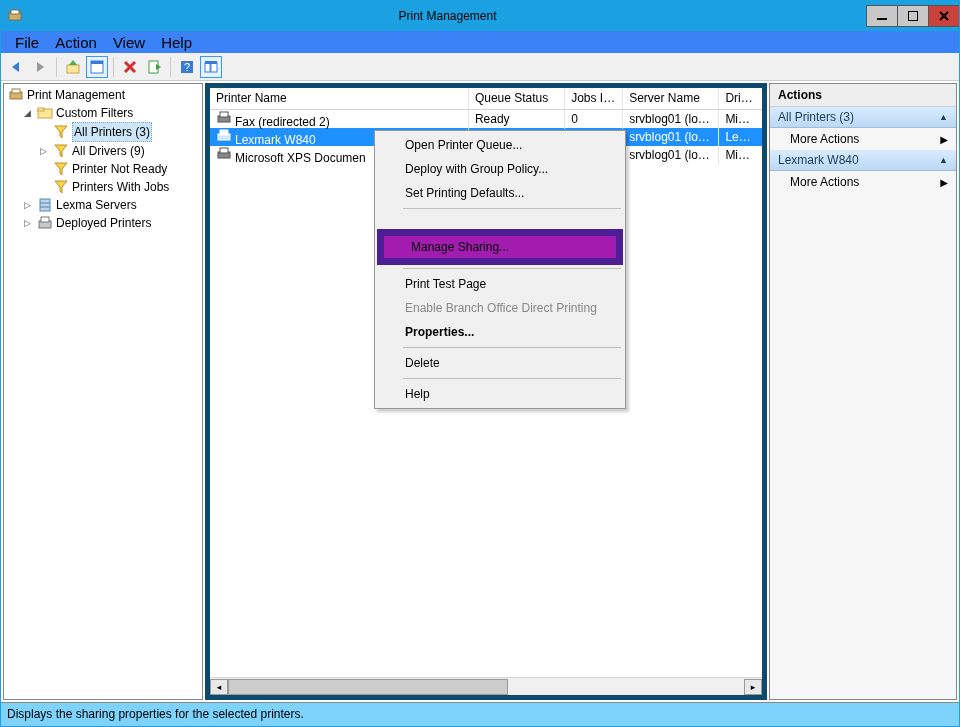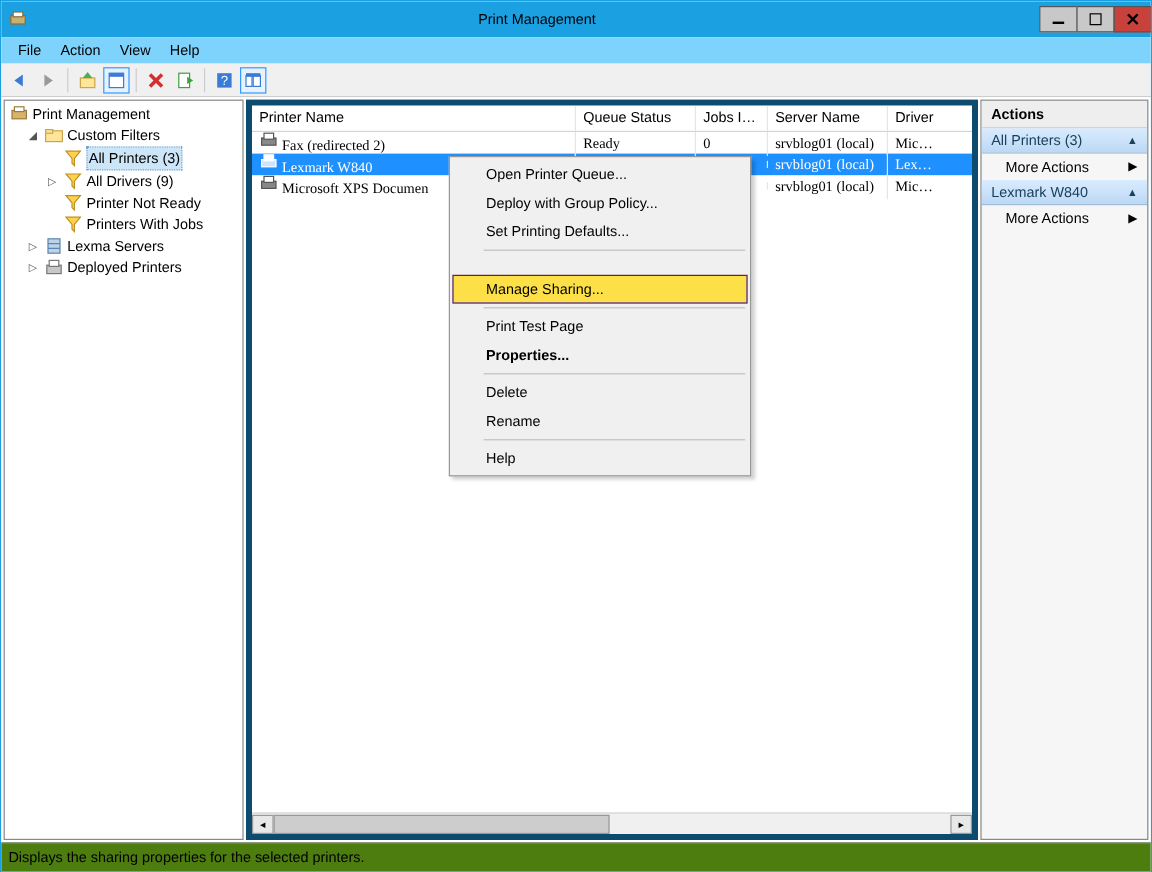--- a/index.html
+++ b/index.html
@@ -39,26 +39,26 @@
     font-family: Arial;
     font-size: 13px;
     background: #c8c8c8;
     border: 1px solid #555;
     margin-right: -1px;
   }
   .titlebar .win-btn.close { background: #c8413b; color: #000; }
   
   .menubar {
     height: 22px;
-    background: #7dd3fc;
+    background: #3b82f6;
     display: flex;
     align-items: center;
     padding: 0 6px;
     border-bottom: 0;
-    font-size: 12px;
+    font-size: 15px;
   }
   .menubar .menu-item { padding: 2px 8px; }
   
   .toolbar {
     height: 28px;
     background: #f0f0f0;
     border-bottom: 1px solid #ccc;
     display: flex;
     align-items: center;
     padding: 0 4px;
@@ -109,41 +109,41 @@
     border-bottom:1px solid #d5d5d5;
     font-size:12px;
   }
   .grid-header .col, .grid-row .cell {
     border-right:1px solid #e5e5e5;
     padding:3px 6px;
     overflow:hidden; text-overflow:ellipsis; white-space:nowrap;
   }
   .grid-header .col { font-weight:400;}
   .grid-body { flex:1; overflow:hidden; position:relative;}
-  .grid-row { display:flex; height:18px; font-size:12px; align-items:center;font-family:Liberation Serif, serif;}
+  .grid-row { display:flex; height:18px; font-size:12px; align-items:center;}
   .grid-row.selected { background:#1e90ff; color:#fff;}
   .grid-row .icon { width:16px; height:16px; margin-right:3px; display:inline-flex;align-items:center;justify-content:center;}
   .col-name{width:270px;}
   .col-queue{width:100px;}
   .col-jobs{width:60px;}
   .col-server{width:100px;}
   .col-driver{width:44px;text-align:center;}
   .grid-scroll {
     height:18px;
     border-top:1px solid #d5d5d5;
     display:flex;
     align-items:center;
     background:#f0f0f0;
   }
   .grid-scroll .sbtn{width:18px;height:16px;border:1px solid #999;background:#e8e8e8;display:flex;align-items:center;justify-content:center;font-size:9px;}
   .grid-scroll .track{flex:1;height:16px;position:relative;}
   .grid-scroll .thumb{position:absolute;left:0;top:0;height:16px;width:280px;background:#cdcdcd;border:1px solid #999;}
   
   .actions-pane {
-    width: 140px;
+    width: 188px;
     border:1px solid #888;
     margin:2px 2px 2px 0;
     background:#f6f6f6;
     overflow:hidden;
   }
   .actions-title {
     background:#eee;
     font-weight:600;
     padding:4px 8px;
     border-bottom:1px solid #ccc;
@@ -158,21 +158,21 @@
   .actions-link {
     padding:4px 8px 4px 20px;
     display:flex; justify-content:space-between; align-items:center;
   }
   .arrow-up{font-size:9px;}
   .arrow-right{font-size:10px;}
   
   .statusbar {
     height:24px;
     border-top:1px solid #888;
-    background:#4d7c0f;
+    background:#7dd3fc;
     padding:4px 6px;
     font-size:12px;
   }
   
   .context-menu {
     position:absolute;
     left:374px; top:130px;
     width:252px;
     background:#f0f0f0;
     border:1px solid #979797;
@@ -181,22 +181,22 @@
     font-size:12px;
     z-index:50;
   }
   .context-menu .mi {
     padding:5px 12px 5px 28px;
     white-space:nowrap;
   }
   .context-menu .mi.disabled { color:#888; }
   .context-menu .mi.bold { font-weight:600; }
   .context-menu .mi.hover {
-    background:#fde047;
-    border:1px solid #4c1d95;
+    background:#a21caf;
+    border:7px solid #4c1d95;
     padding:4px 11px 4px 27px;
     margin-top:20px;
   }
   .context-menu .msep {
     height:1px; background:#c0c0c0; margin:3px 2px 3px 26px;
   }
   
   svg { display:block; }
 </style>
 </head>
@@ -475,19 +475,19 @@
 </div>
 
 <div class="context-menu">
   <div class="mi">Open Printer Queue...</div>
   <div class="mi">Deploy with Group Policy...</div>
   <div class="mi">Set Printing Defaults...</div>
   <div class="msep"></div>
   <div class="mi hover">Manage Sharing...</div>
   <div class="msep"></div>
   <div class="mi">Print Test Page</div>
+  <div class="mi disabled">Enable Branch Office Direct Printing</div>
   <div class="mi bold">Properties...</div>
   <div class="msep"></div>
   <div class="mi">Delete</div>
-  <div class="mi">Rename</div>
   <div class="msep"></div>
   <div class="mi">Help</div>
 </div>
 
 </body></html>

